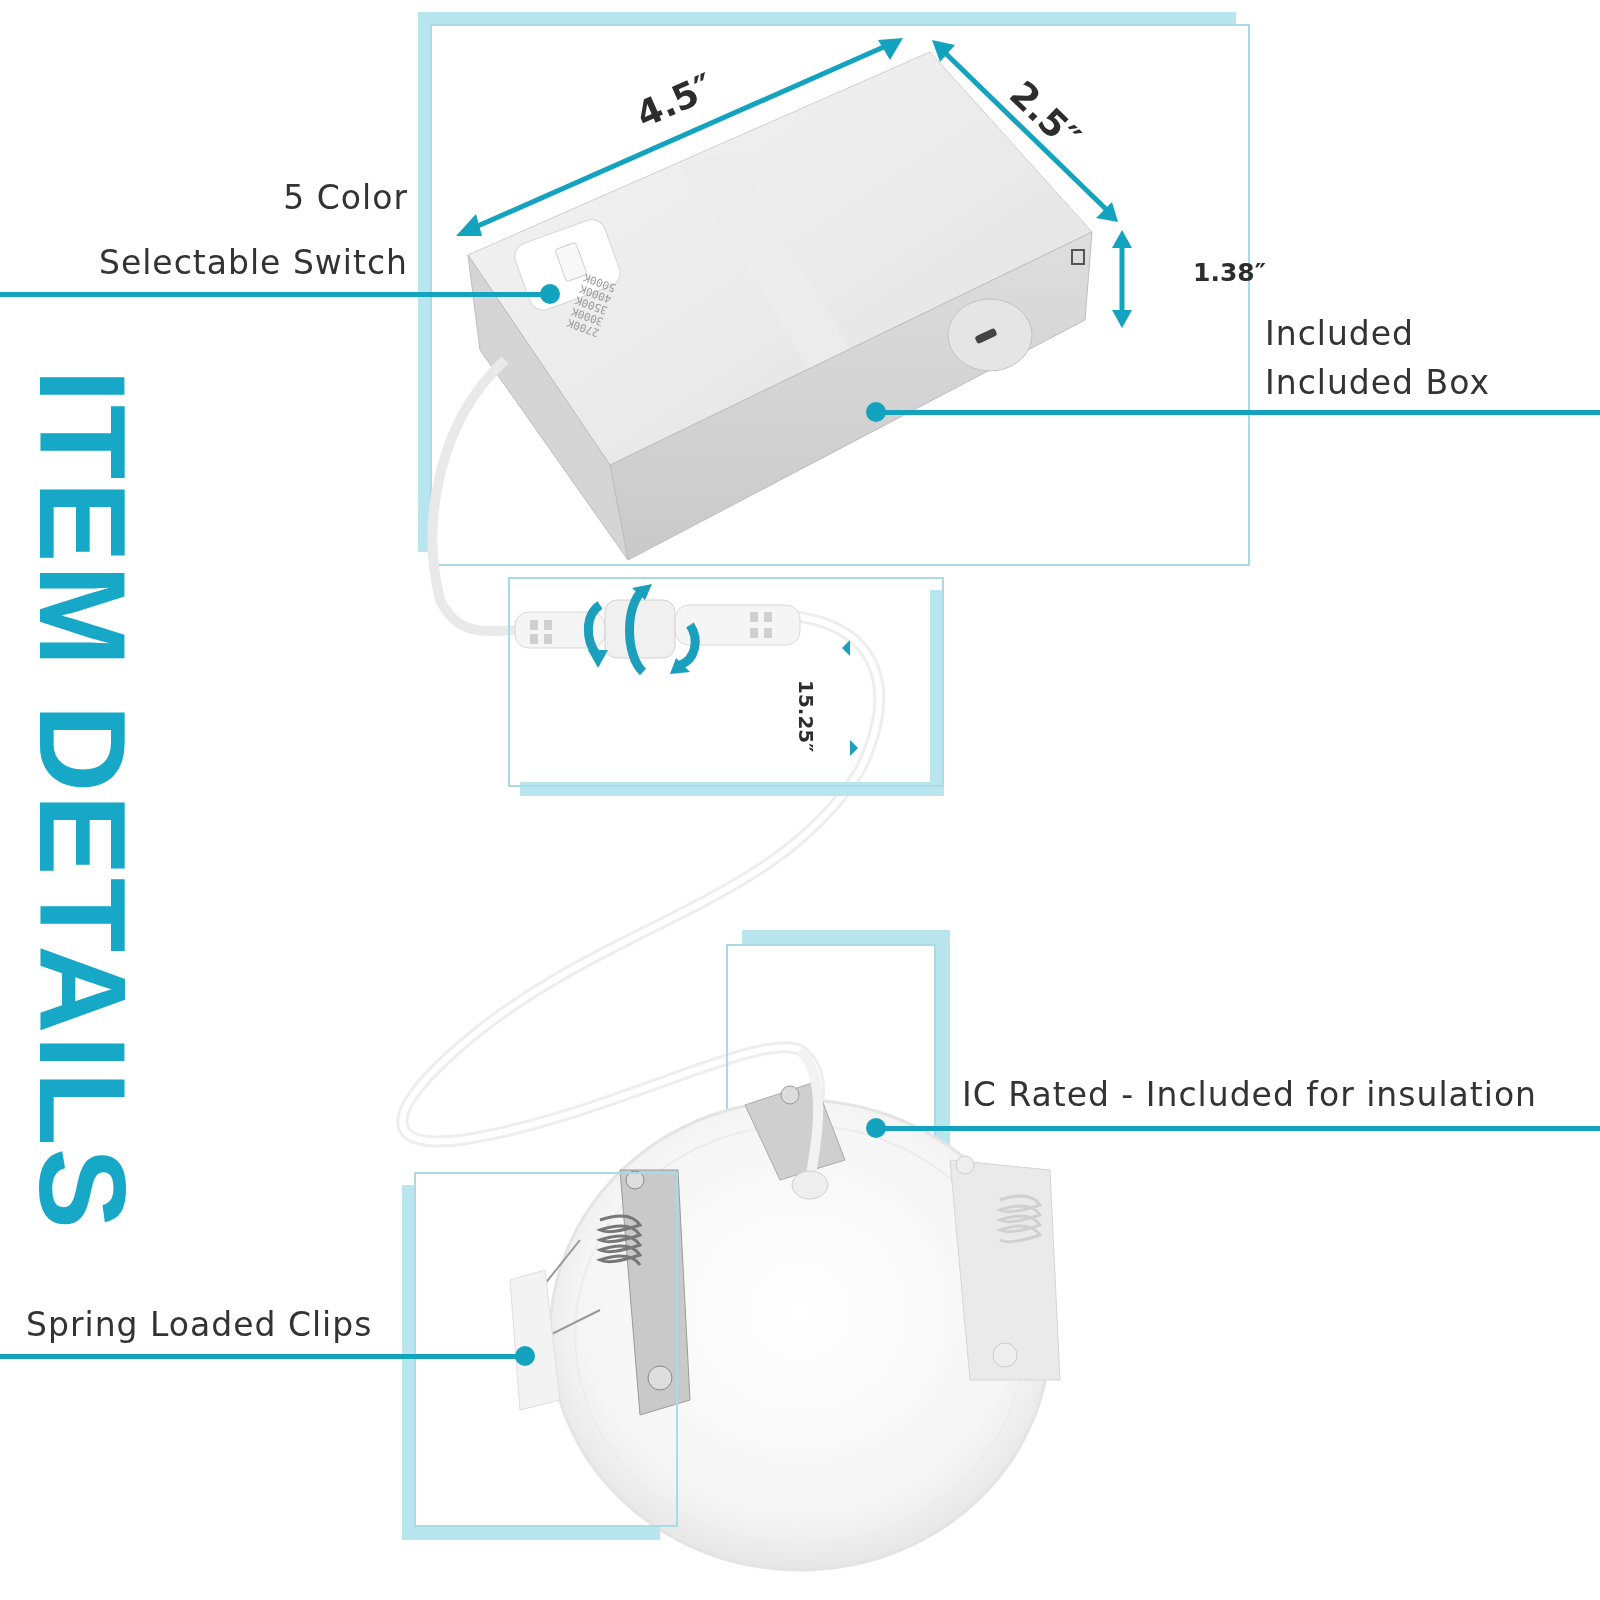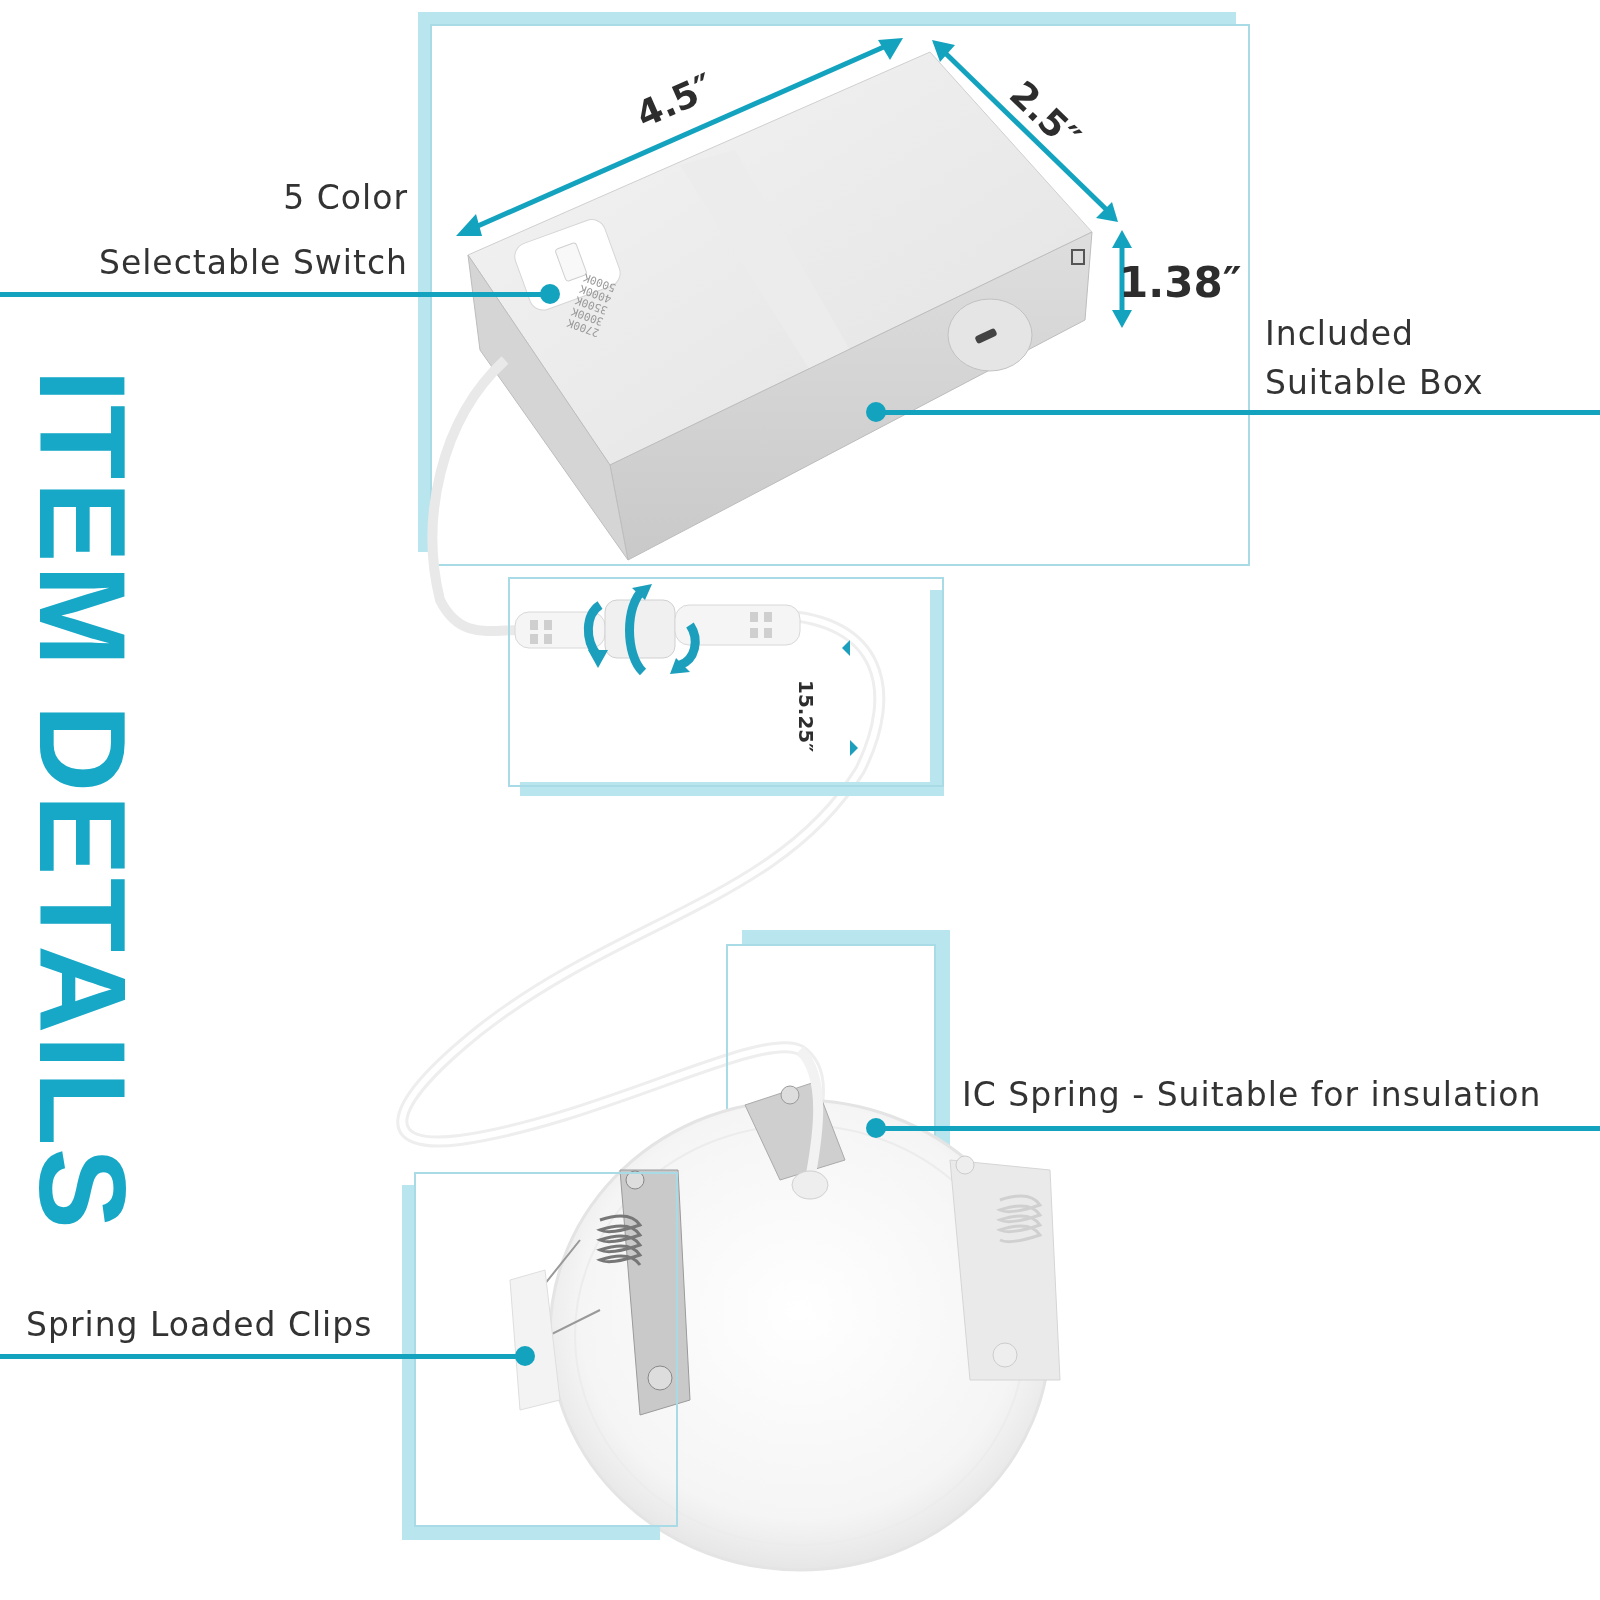--- a/index.html
+++ b/index.html
@@ -74,29 +74,29 @@
     <polygon points="932,40 955,45 940,62" stroke="none"></polygon>
     <polygon points="1118,222 1096,218 1112,202" stroke="none"></polygon>
     <line x1="1122" y1="240" x2="1122" y2="320"></line>
     <polygon points="1122,230 1112,248 1132,248" stroke="none"></polygon>
     <polygon points="1122,328 1112,310 1132,310" stroke="none"></polygon>
   </g>
 </svg>
 
 <div class="dim" style="left:635px; top:80px; font-size:36px; transform:rotate(-24deg);">4.5″</div>
 <div class="dim" style="left:1005px; top:95px; font-size:36px; transform:rotate(44deg);">2.5″</div>
-<div class="dim" style="left:1119px; top:258px; font-size:42px;">1.38″</div>
+<div class="dim" style="left:1193px; top:258px; font-size:25px;">1.38″</div>
 
 <div class="label" style="right:1192px; top:178px; text-align:center;">5 Color</div>
 <div class="label" style="right:1192px; top:243px; ">Selectable Switch</div>
 <div class="callout-line" style="left:0; top:292px; width:550px;"></div>
 <div class="dot" style="left:540px; top:284px;"></div>
 
 <div class="label" style="left:1265px; top:314px;">Included</div>
-<div class="label" style="left:1265px; top:363px;">Suitable Box</div>
+<div class="label" style="left:1265px; top:363px;">Included Box</div>
 <div class="callout-line" style="left:875px; top:410px; width:725px;"></div>
 <div class="dot" style="left:866px; top:402px;"></div>
 
 <div class="shadow-band" style="left:930px; top:590px; width:14px; height:205px;"></div>
 <div class="shadow-band" style="left:520px; top:782px; width:424px; height:14px;"></div>
 <div class="frame" style="left:508px; top:577px; width:436px; height:210px;"></div>
 
 <svg style="left:0; top:0;" width="1600" height="1600">
 
   <rect x="515" y="612" width="90" height="36" rx="14" fill="#f5f5f5" stroke="#d8d8d8"></rect>
@@ -159,21 +159,21 @@
   <polygon points="510,1280 545,1270 560,1400 520,1410" fill="#f3f3f3" stroke="#dedede"></polygon>
 
   <polygon points="950,1160 1050,1170 1060,1380 970,1380" fill="#eaeaea" stroke="#d5d5d5"></polygon>
   <circle cx="965" cy="1165" r="9" fill="#eee" stroke="#ccc"></circle>
   <circle cx="1005" cy="1355" r="12" fill="#eee" stroke="#ccc"></circle>
   <g stroke="#d0d0d0" stroke-width="3" fill="none">
     <path d="M 1000 1200 q 30 -10 40 5 q -30 10 -40 5 q 30 -10 40 5 q -30 10 -40 5 q 30 -10 40 5 q -30 10 -40 5 q 30 -10 40 5 q -30 10 -40 5"></path>
   </g>
 </svg>
 
-<div class="label" style="left:962px; top:1075px;">IC Spring - Suitable for insulation</div>
+<div class="label" style="left:962px; top:1075px;">IC Rated - Included for insulation</div>
 <div class="callout-line" style="left:880px; top:1126px; width:720px;"></div>
 <div class="dot" style="left:866px; top:1118px;"></div>
 
 <div class="shadow-band" style="left:402px; top:1185px; width:14px; height:355px;"></div>
 <div class="shadow-band" style="left:402px; top:1526px; width:258px; height:14px;"></div>
 <div class="frame" style="left:414px; top:1172px; width:264px; height:355px;"></div>
 
 <div class="label" style="left:26px; top:1305px;">Spring Loaded Clips</div>
 <div class="callout-line" style="left:0; top:1354px; width:525px;"></div>
 <div class="dot" style="left:515px; top:1346px;"></div>

